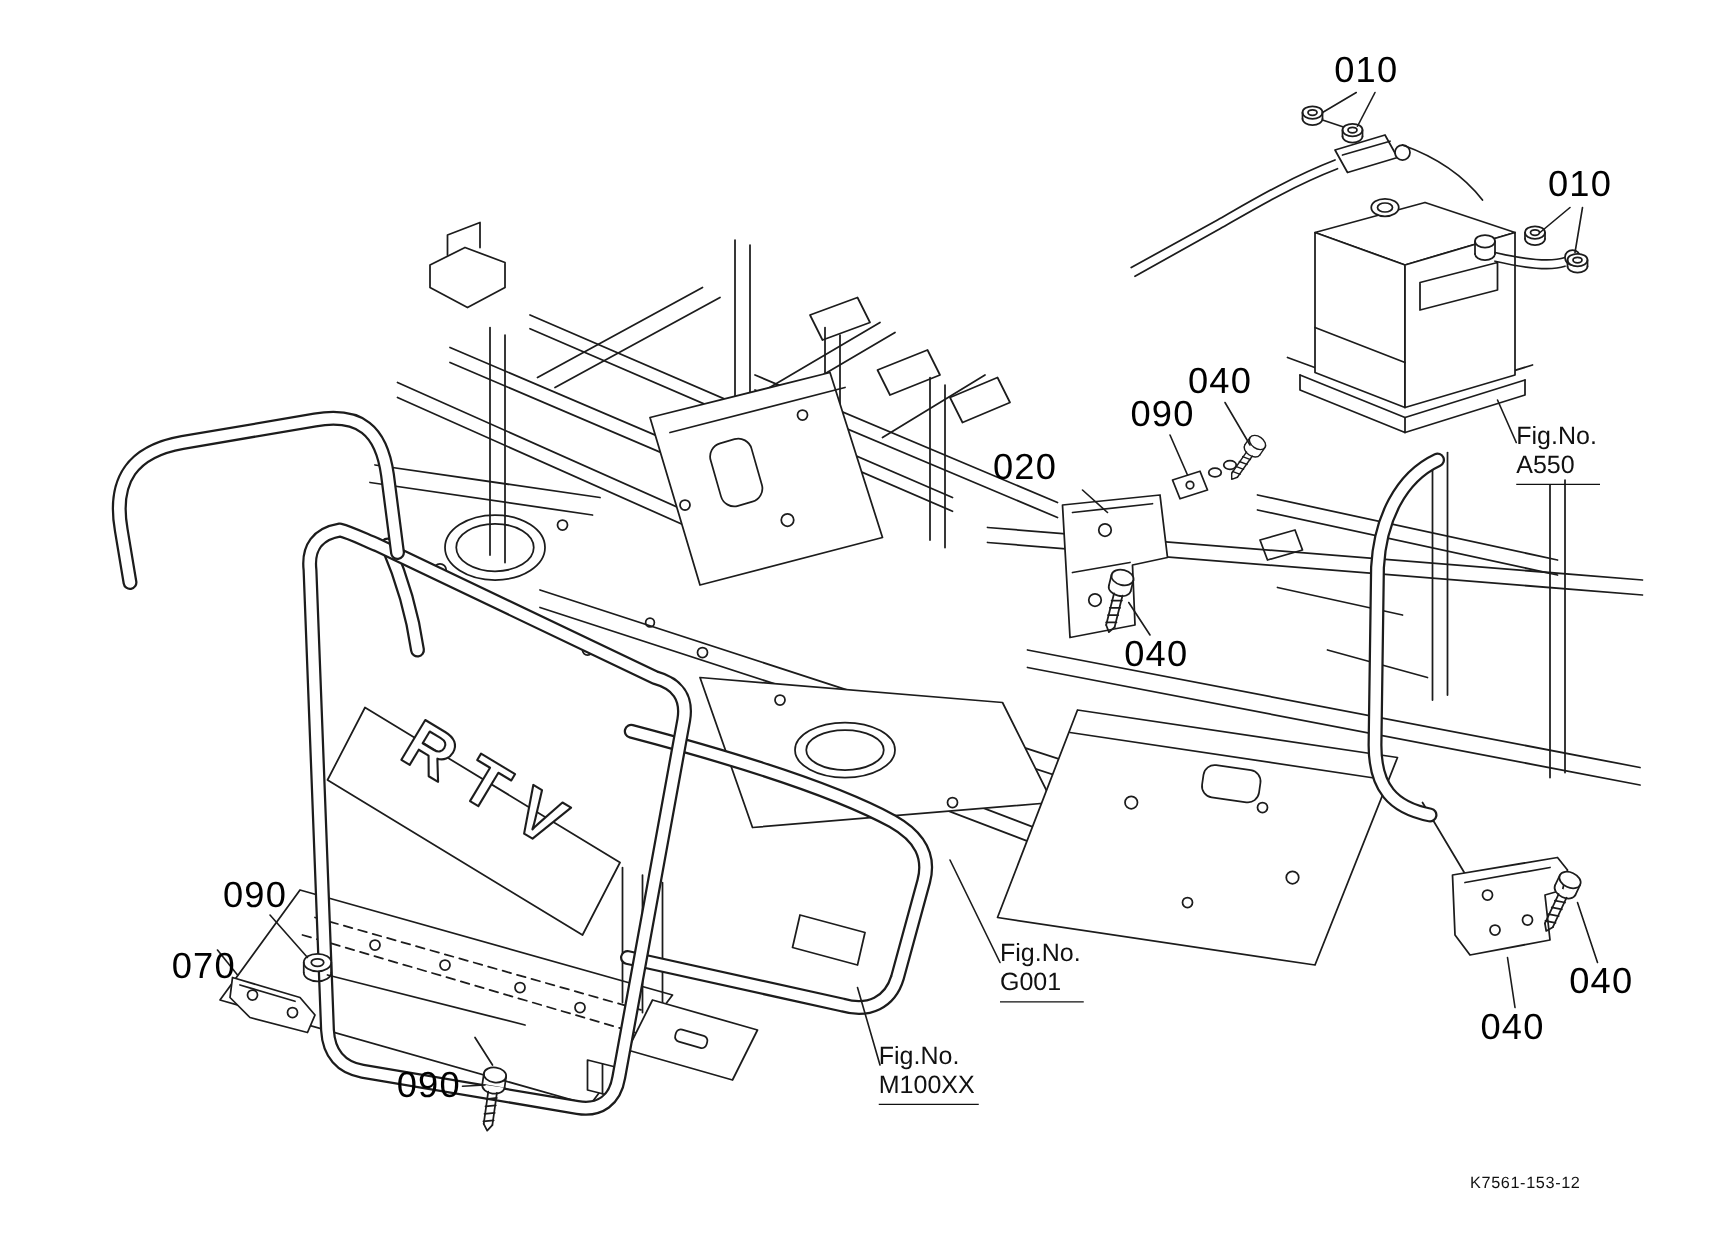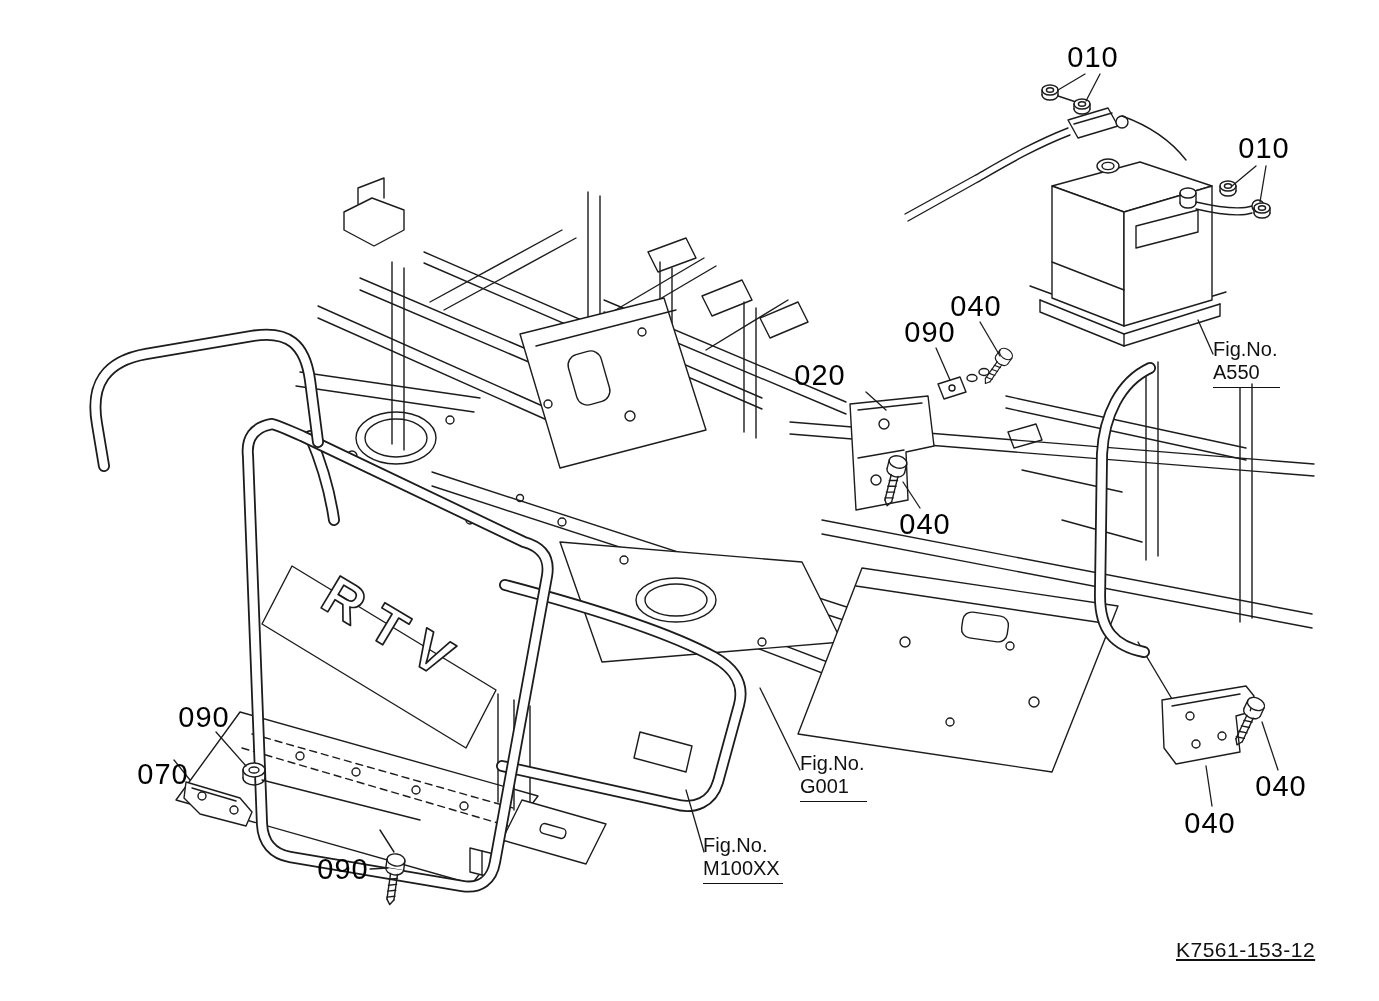--- a/index.html
+++ b/index.html
@@ -26,25 +26,24 @@
     font-size:20px;
     line-height:1.15;
     color:#111;
     border-bottom:1.7px solid #111;
     padding:0 3px 3px 0;
     white-space:nowrap;
     margin-top:28px;
   }
   .drawing-number{
     position:absolute;
-    font-size:21px;
+    font-size:13px;
     letter-spacing:0.5px;
     color:#111;
     white-space:nowrap;
-    text-decoration:underline;
   }
 </style>
 </head>
 <body>
 
 <div class="stage">
 
   <svg viewBox="0 0 1379 1001" width="1379" height="1001">
     <defs>
       <g id="screw">

